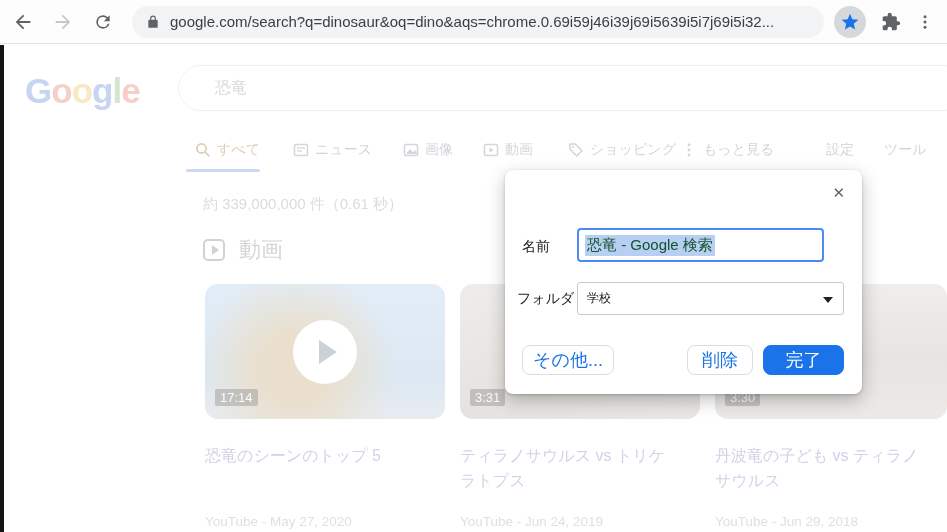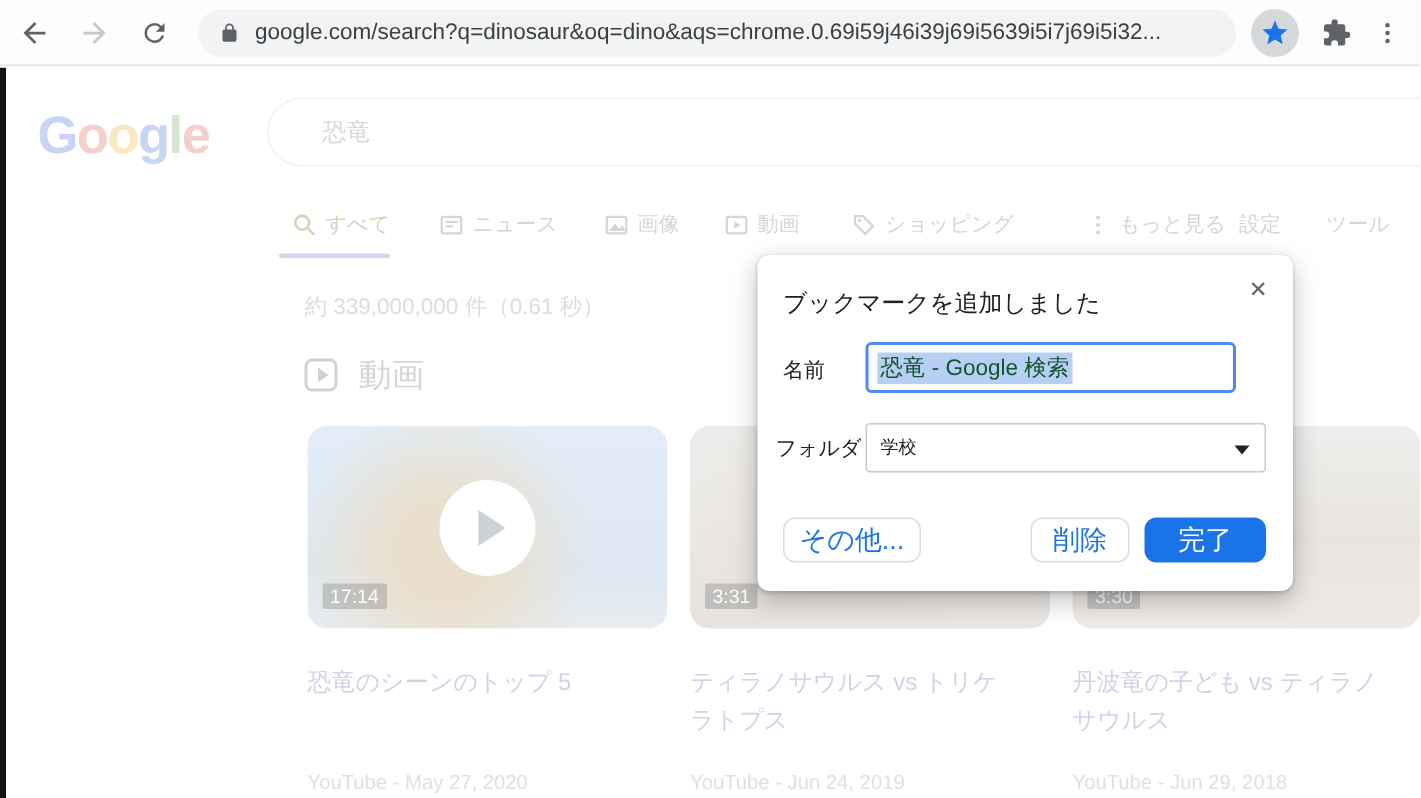--- a/index.html
+++ b/index.html
@@ -158,21 +158,21 @@
           </svg>
         <span>動画</span>
       </div>
       <div class="tab" style="left:568px">
         <svg width="16" height="16" viewBox="0 0 16 16">
             <path d="M2 2h5.2L14 8.8 8.8 14 2 7.2z" fill="none" stroke="#d3d5da" stroke-width="1.5"></path>
             <circle cx="5" cy="5" r="1.1" fill="#d3d5da"></circle>
           </svg>
         <span>ショッピング</span>
       </div>
-      <div class="tab" style="left:724px">
+      <div class="tab" style="left:681px">
         <svg width="16" height="16" viewBox="0 0 16 16">
             <circle cx="8" cy="3" r="1.4" fill="#d3d5da"></circle>
             <circle cx="8" cy="8" r="1.4" fill="#d3d5da"></circle>
             <circle cx="8" cy="13" r="1.4" fill="#d3d5da"></circle>
           </svg>
         <span>もっと見る</span>
       </div>
       <div class="tab" style="left:826px">
           <span>設定</span>
         </div>
@@ -213,21 +213,20 @@
     <div class="card" style="left:715px; width:232px;">
       <div class="thumb thumb3">
         <span class="duration">3:30</span>
       </div>
       <div class="title">丹波竜の子ども vs ティラノサウルス</div>
       <div class="source">YouTube - Jun 29, 2018</div>
     </div>
   </div>
 
   <div class="dialog">
-    <div class="dlg-title">ブックマークを追加しました</div>
     <div class="dlg-close">✕</div>
 
     <div class="dlg-label lbl-name">名前</div>
     <div class="dlg-input">
       <span class="sel">恐竜 - Google 検索</span>
     </div>
 
     <div class="dlg-label lbl-folder">フォルダ</div>
     <div class="dlg-select">
       <span>学校</span>

